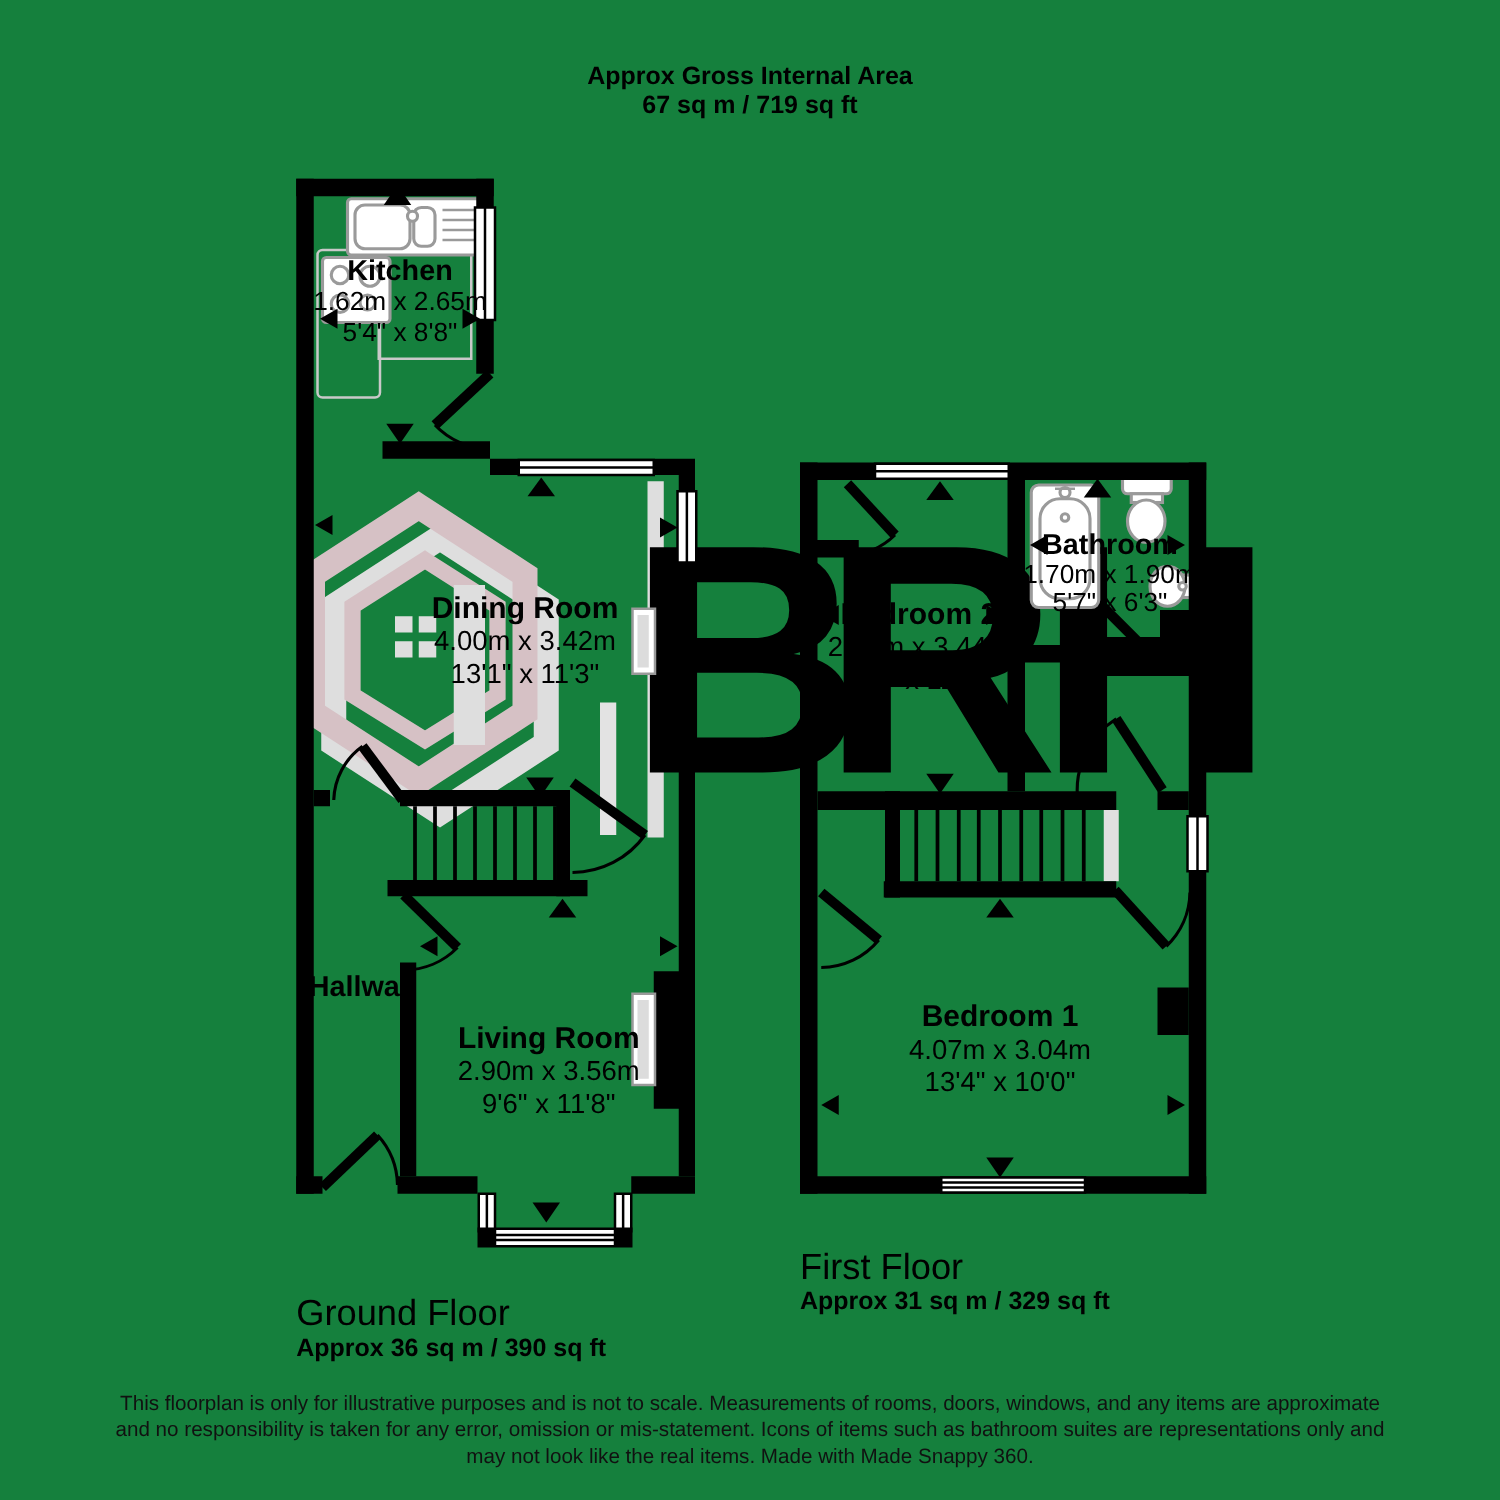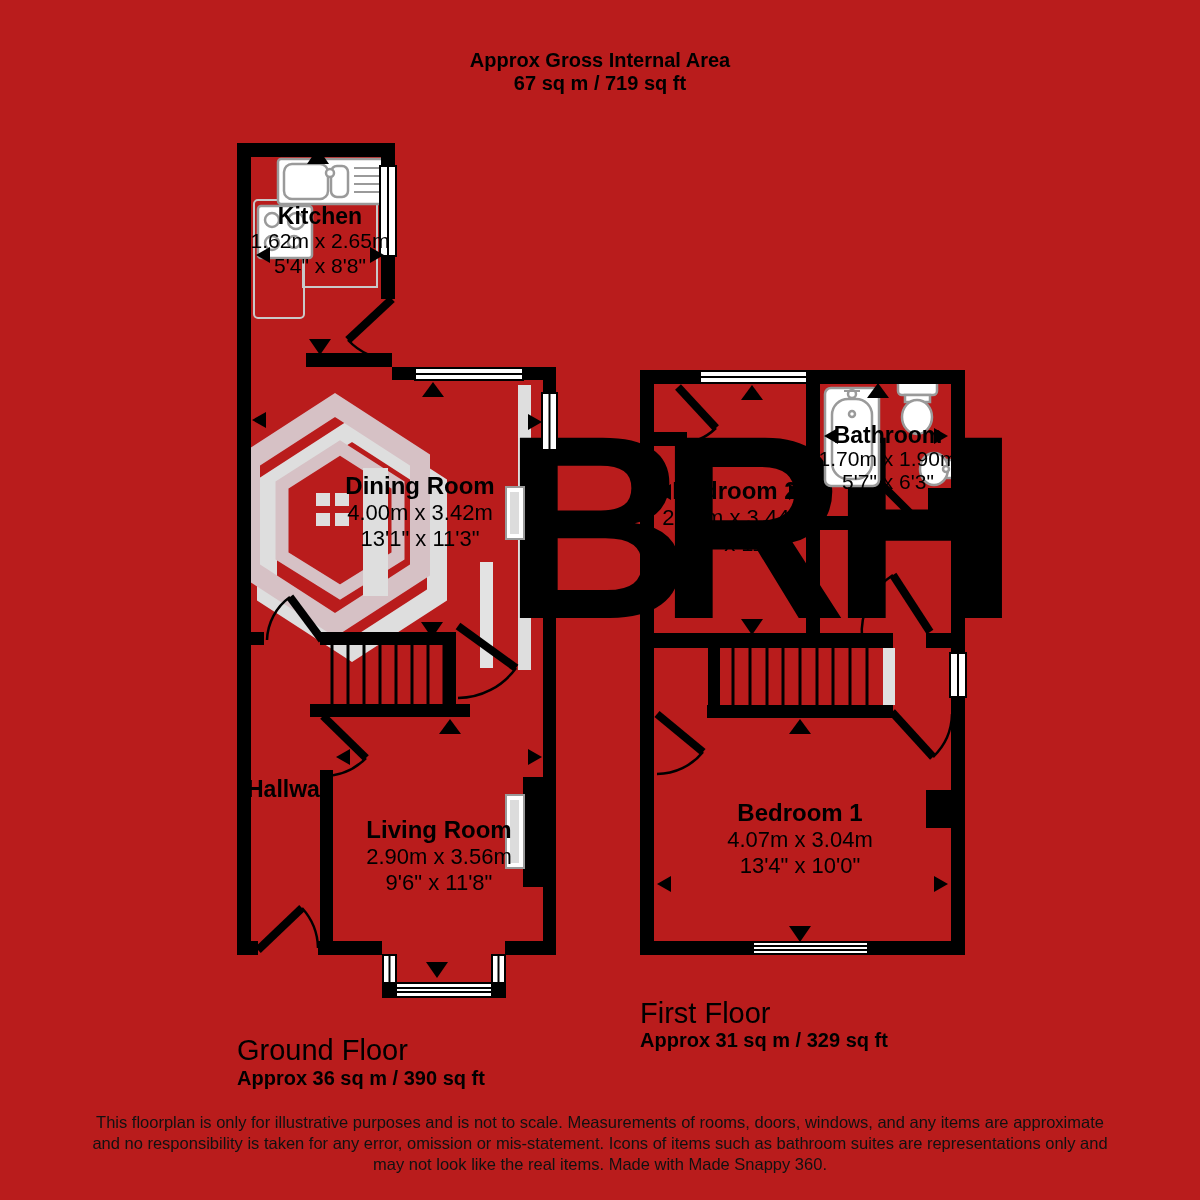--- a/index.html
+++ b/index.html
@@ -1,16 +1,16 @@
 <!DOCTYPE html>
 <html><head>
 <meta charset="utf-8">
 <style>
   html,body{margin:0;padding:0;background:#ffffff;}
-  .page{width:1200px;height:1200px;position:relative;background:#b91c1c;overflow:hidden;}
+  .page{width:1200px;height:1200px;position:relative;background:#15803d;overflow:hidden;}
   svg{display:block;}
   text{font-family:"Liberation Sans","DejaVu Sans",sans-serif;fill:#000;}
   .hdr{font-size:20px;font-weight:bold;}
   .room-name{font-size:24px;font-weight:bold;}
   .room-dim{font-size:22px;}
   .room-name-sm{font-size:23px;font-weight:bold;}
   .room-dim-sm{font-size:21px;}
   .floor-label{font-size:29px;}
   .floor-area{font-size:20px;font-weight:bold;}
   .foot{font-size:16.5px;fill:#111;}

